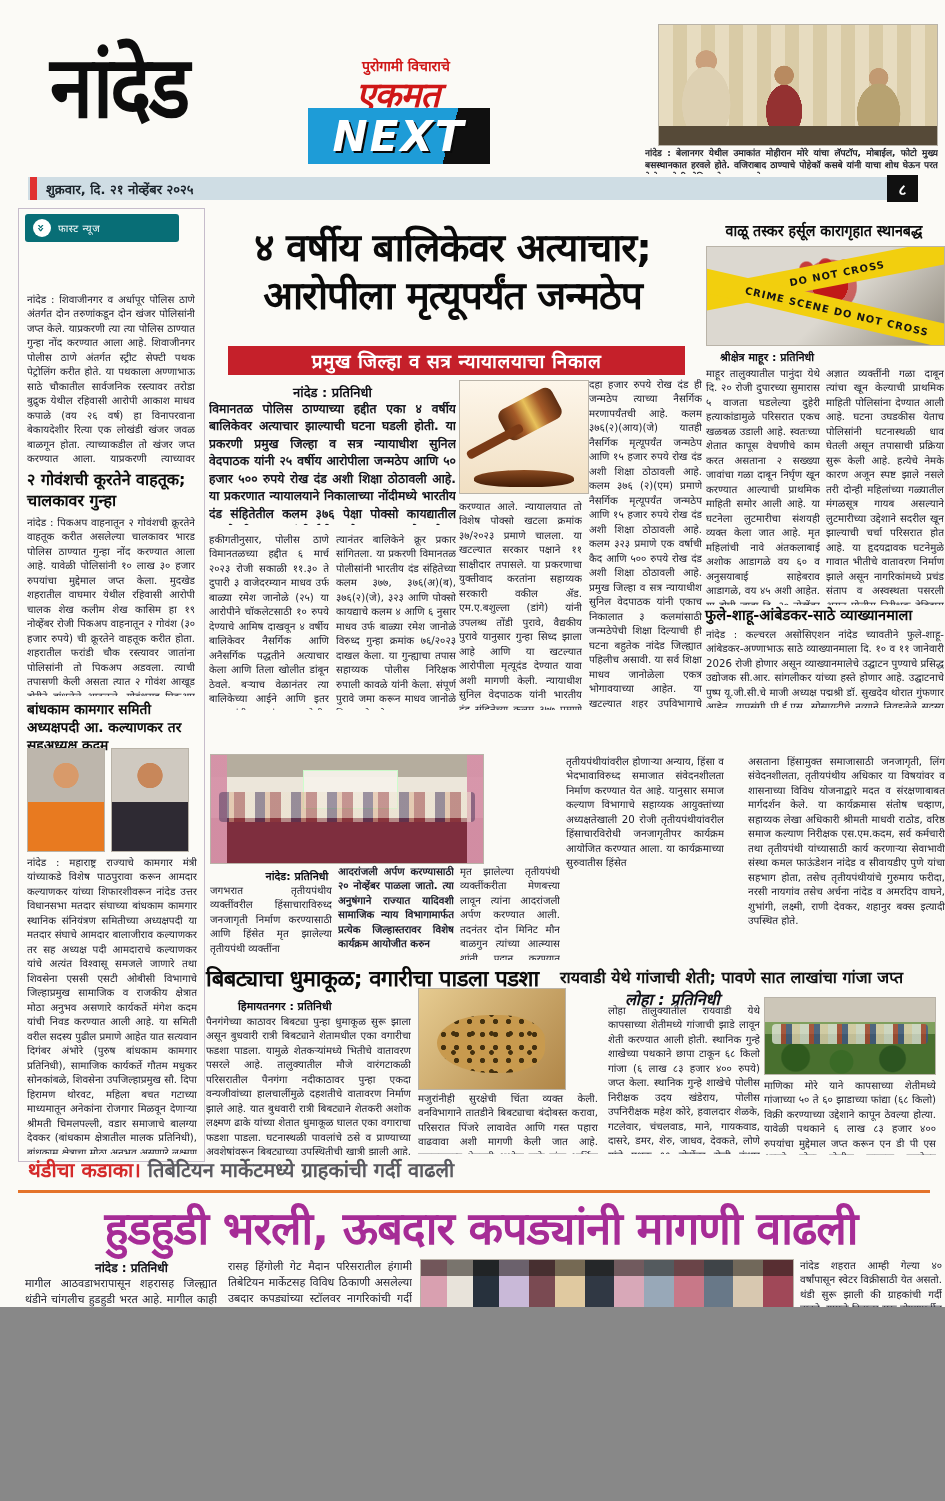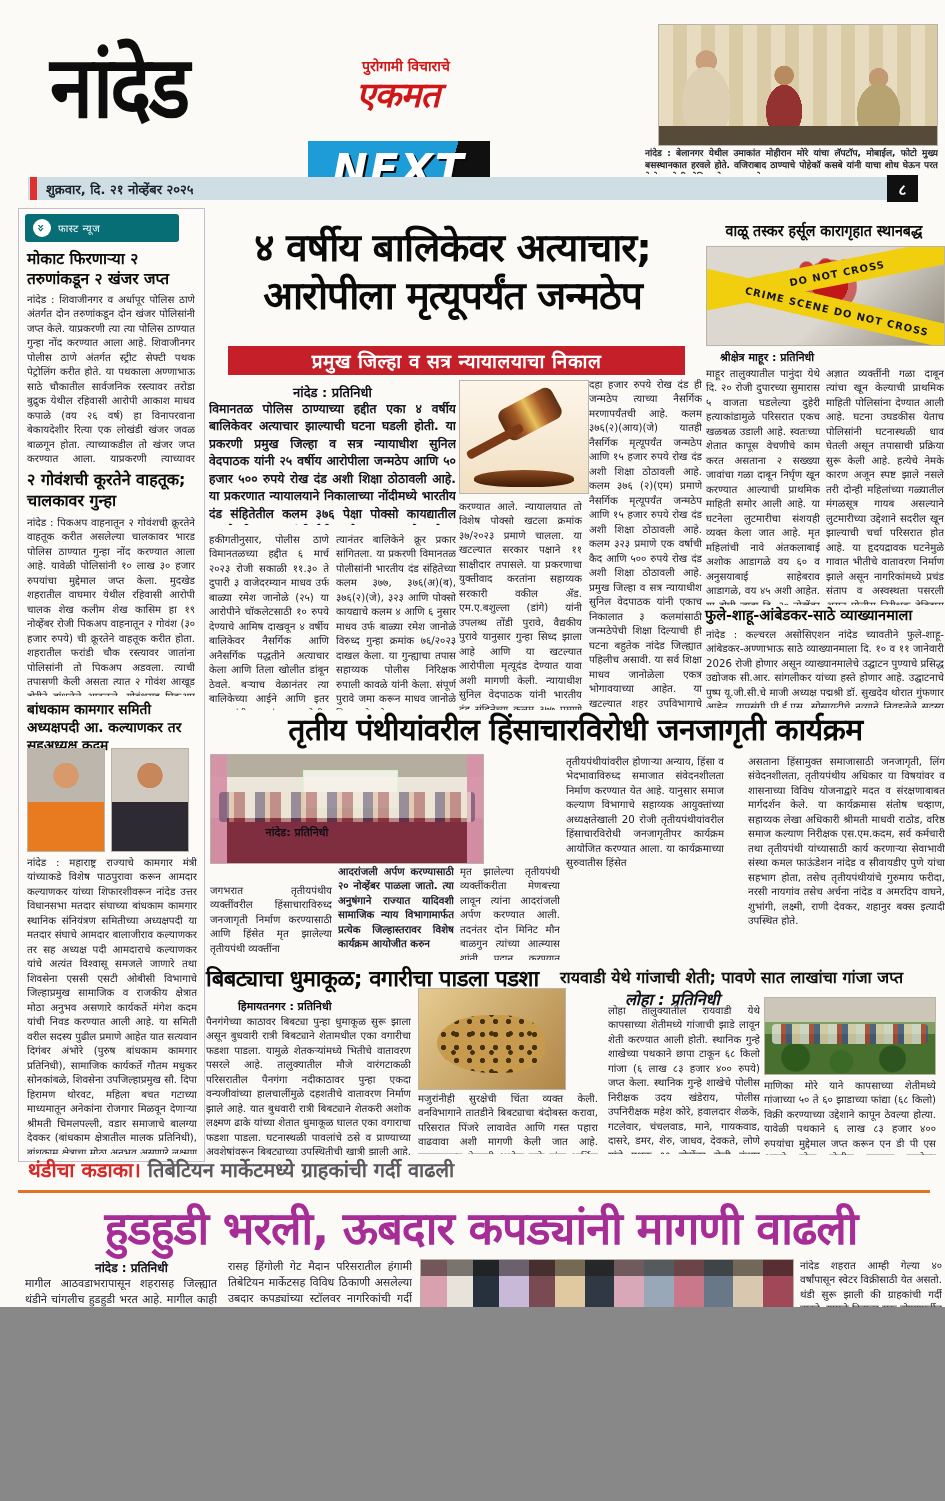--- a/index.html
+++ b/index.html
@@ -7,21 +7,21 @@
         font-family:"DejaVu Sans",sans-serif;color:#1c1c2b;overflow:hidden;}
   .abs{position:absolute;}
   .condense{transform:scaleX(.9);transform-origin:left center;}
   .condense-c{transform:scaleX(.92);transform-origin:center center;}
 
   
   .m-city{left:50px;top:40px;font-size:86px;font-weight:bold;color:#0d0d0d;letter-spacing:-3px;line-height:1.1;}
   .m-tag{left:362px;top:56px;font-size:14px;font-weight:bold;color:#cf1717;}
   .m-brand{left:356px;top:70px;font-size:35px;font-weight:bold;font-style:italic;color:#cf1717;letter-spacing:-1px;}
   .m-next{left:308px;top:108px;width:182px;height:56px;background:linear-gradient(106deg,#1e9cd7 76%,#101010 76%);
-          display:flex;align-items:center;justify-content:center;margin-top:33px;}
+          display:flex;align-items:center;justify-content:center;}
   .m-next span{color:#fff;font-weight:bold;font-style:italic;font-size:42px;letter-spacing:2px;text-shadow:2px 2px 0 #0a0a0a;}
   .date-strip{left:28px;top:177px;width:890px;height:23px;background:#cfdde4;}
   .date-accent{left:30px;top:177px;width:7px;height:23px;background:#e03131;}
   .date-text{left:46px;top:180px;font-size:13px;font-weight:bold;color:#19222a;}
   .pagenum{left:887px;top:175px;width:31px;height:27px;background:#101010;color:#fff;font-size:15px;font-weight:bold;
            display:flex;align-items:center;justify-content:center;}
 
   
   .photo{position:absolute;overflow:hidden;background:#ccc;border:1px solid #b9b3a8;}
   .ph-police{background:
@@ -132,21 +132,20 @@
   <div class="abs date-strip"></div>
   <div class="abs date-accent"></div>
   <div class="abs date-text">शुक्रवार, दि. २१ नोव्हेंबर २०२५</div>
   <div class="abs pagenum">८</div>
 
   <div class="abs leftbox"></div>
   <div class="abs fastnews">
     <span class="ico">»</span>
     <span class="lbl">फास्ट न्यूज</span>
   </div>
-  <div class="abs lhead" style="left:27px;top:249px;width:168px;font-size:15.5px;">मोकाट फिरणाऱ्या २ तरुणांकडून २ खंजर जप्त</div>
   <div class="abs body-txt" style="left:27px;top:293px;width:168px;height:172px;">नांदेड : शिवाजीनगर व अर्धापूर पोलिस ठाणे अंतर्गत दोन तरुणांकडून दोन खंजर पोलिसांनी जप्त केले. याप्रकरणी त्या त्या पोलिस ठाण्यात गुन्हा नोंद करण्यात आला आहे. शिवाजीनगर पोलीस ठाणे अंतर्गत स्ट्रीट सेफ्टी पथक पेट्रोलिंग करीत होते. या पथकाला अण्णाभाऊ साठे चौकातील सार्वजनिक रस्त्यावर तरोडा बुद्रुक येथील रहिवासी आरोपी आकाश माधव कपाळे (वय २६ वर्ष) हा विनापरवाना बेकायदेशीर रित्या एक लोखंडी खंजर जवळ बाळगून होता. त्याच्याकडील तो खंजर जप्त करण्यात आला. याप्रकरणी त्याच्यावर शिवाजीनगर पोलिस ठाण्यात गुन्हा नोंद झाला आहे. दरम्यान, अर्धापूर पोलीस ठाणे अंतर्गत शहरातील तलाव कट्टा पाणी टाकी समोर आजोबी नगर येथील रहिवासी आरोपी युवराज सुनील पवार (वय १९ वर्ष) हा विनापरवाना बेकायदेशीर रित्या एक लोखंडी खंजर बाळगून होता.</div>
 
   <div class="abs lhead" style="left:27px;top:470px;width:168px;font-size:16px;">२ गोवंशची कूरतेने वाहतूक; चालकावर गुन्हा</div>
   <div class="abs body-txt" style="left:27px;top:516px;width:168px;height:180px;">नांदेड : पिकअप वाहनातून २ गोवंशची क्रूरतेने वाहतूक करीत असलेल्या चालकावर भारड पोलिस ठाण्यात गुन्हा नोंद करण्यात आला आहे. यावेळी पोलिसांनी १० लाख ३० हजार रुपयांचा मुद्देमाल जप्त केला. मुदखेड शहरातील वाघमार येथील रहिवासी आरोपी चालक शेख कलीम शेख कासिम हा १९ नोव्हेंबर रोजी पिकअप वाहनातून २ गोवंश (३० हजार रुपये) ची क्रूरतेने वाहतूक करीत होता. शहरातील फरांडी चौक रस्त्यावर जातांना पोलिसांनी तो पिकअप अडवला. त्याची तपासणी केली असता त्यात २ गोवंश आखूड दोरीने बांधलेले आढळले. गोवंशसह पिकअप वाहन असा एकूण १० लाख ३० हजार रुपयांचा मुद्देमाल जप्त करण्यात आला. याप्रकरणी भारड पोलीस ठाण्यात उपरोक्त आरोपीविरुद्ध गुन्हा नोंद केला असून पुढील तपास हवालदार कारंजकर करीत आहेत.</div>
 
   <div class="abs lhead" style="left:27px;top:701px;width:170px;font-size:13.8px;">बांधकाम कामगार समिती अध्यक्षपदी आ. कल्याणकर तर सहअध्यक्ष कदम</div>
   <div class="abs body-txt" style="left:27px;top:746px;width:170px;height:408px;">
     <span class="portrait pt1"></span>
     <span class="portrait pt2"></span>
     <span>नांदेड : महाराष्ट्र राज्याचे कामगार मंत्री यांच्याकडे विशेष पाठपुरावा करून आमदार कल्याणकर यांच्या शिफारशीवरून नांदेड उत्तर विधानसभा मतदार संघाच्या बांधकाम कामगार स्थानिक संनियंत्रण समितीच्या अध्यक्षपदी या मतदार संघाचे आमदार बालाजीराव कल्याणकर तर सह अध्यक्ष पदी आमदाराचे कल्याणकर यांचे अत्यंत विश्वासू समजले जाणारे तथा शिवसेना एससी एसटी ओबीसी विभागाचे जिल्हाप्रमुख सामाजिक व राजकीय क्षेत्रात मोठा अनुभव असणारे कार्यकर्ते मंगेश कदम यांची निवड करण्यात आली आहे. या समिती वरील सदस्य पुढील प्रमाणे आहेत यात सत्यवान दिगंबर अंभोरे (पुरुष बांधकाम कामगार प्रतिनिधी), सामाजिक कार्यकर्ते गौतम मधुकर सोनकांबळे, शिवसेना उपजिल्हाप्रमुख सौ. दिपा हिरामण थोरवट, महिला बचत गटाच्या माध्यमातून अनेकांना रोजगार मिळवून देणाऱ्या श्रीमती चिमलपल्ली, वडार समाजाचे बालग्या देवकर (बांधकाम क्षेत्रातील मालक प्रतिनिधी), बांधकाम क्षेत्राचा मोठा अनुभव असणारे लक्ष्मण गोविंदराव इंगोले (बांधकाम क्षेत्रातील अभियंता) यांचा समावेश आहे. सहायक कामगार आयुक्त हे सदस्य सचिव म्हणून काम पाहतील. बांधकाम कामगार घटक केंद्रबिंदू ठेवून काम केले जाईल असे मनोगत आ. बालाजी कल्याणकर यांनी व्यक्त केले.</span>
@@ -175,26 +174,25 @@
     <div class="tape tape2">DO NOT CROSS</div>
     <div class="tape tape1">CRIME SCENE DO NOT CROSS</div>
   </div>
   <div class="abs byline" style="left:708px;top:349px;font-size:11px;margin-left:12px;">श्रीक्षेत्र माहूर : प्रतिनिधी</div>
   <div class="abs body-txt" style="left:706px;top:367px;width:114px;height:238px;">माहूर तालुक्यातील पानुंदा येथे दि. २० रोजी दुपारच्या सुमारास ५ वाजता घडलेल्या दुहेरी हत्याकांडामुळे परिसरात एकच खळबळ उडाली आहे. स्वतःच्या शेतात कापूस वेचणीचे काम करत असताना २ सख्ख्या जावांचा गळा दाबून निर्घृण खून करण्यात आल्याची प्राथमिक माहिती समोर आली आहे. या घटनेला लुटमारीचा संशयही व्यक्त केला जात आहे. मृत महिलांची नावे अंतकलाबाई अशोक आडागळे वय ६० व अनुसयाबाई साहेबराव आडागळे, वय ४५ अशी आहेत. या दोघी जावा दि. २० नोव्हेंबर रोजी कापूस वेचणीसाठी शेतात कामाला गेल्या होत्या. ५ वाजेच्या सुमारास कुणीतरी</div>
   <div class="abs body-txt" style="left:826px;top:367px;width:118px;height:238px;">अज्ञात व्यक्तींनी गळा दाबून त्यांचा खून केल्याची प्राथमिक माहिती पोलिसांना देण्यात आली आहे. घटना उघडकीस येताच पोलिसांनी घटनास्थळी धाव घेतली असून तपासाची प्रक्रिया सुरू केली आहे. हत्येचे नेमके कारण अजून स्पष्ट झाले नसले तरी दोन्ही महिलांच्या गळ्यातील मंगळसूत्र गायब असल्याने लुटमारीच्या उद्देशाने सदरील खून झाल्याची चर्चा परिसरात होत आहे. या हृदयद्रावक घटनेमुळे गावात भीतीचे वातावरण निर्माण झाले असून नागरिकांमध्ये प्रचंड संताप व अस्वस्थता पसरली असून पोलीस निरीक्षक देविदास चोपडे, सहाय्यक पोलीस निरीक्षक शरद घोडके यांनी घटनास्थळाकडे धाव घेऊन घटनेची नोंद घेतली आहे.</div>
 
   <div class="abs h-lecture">फुले-शाहू-आंबेडकर-साठे व्याख्यानमाला</div>
   <div class="abs body-txt" style="left:706px;top:628px;width:238px;height:80px;">नांदेड : कल्चरल असोसिएशन नांदेड च्यावतीने फुले-शाहू-आंबेडकर-अण्णाभाऊ साठे व्याख्यानमाला दि. १० व ११ जानेवारी 2026 रोजी होणार असून व्याख्यानमालेचे उद्घाटन पुण्याचे प्रसिद्ध उद्योजक सी.आर. सांगलीकर यांच्या हस्ते होणार आहे. उद्घाटनाचे पुष्प यू.जी.सी.चे माजी अध्यक्ष पद्मश्री डॉ. सुखदेव थोरात गुंफणार आहेत. याप्रसंगी पी.ई.एस. सोसायटीचे नव्याने निवडलेले सदस्य प्राचार्य डॉ. विठ्ठल खाडे उपस्थित राहणार आहेत.</div>
 
-  <div class="abs h-band">तृतीय पंथीयांवरील हिंसाचारविरोधी जनजागृती कार्यक्रम</div>
   <div class="photo ph-hall" style="left:210px;top:754px;width:272px;height:108px;">
     <div class="hall-banner"></div>
     <div class="hall-crowd"></div>
   </div>
-  <div class="abs byline" style="left:222px;top:824px;width:150px;text-align:center;font-size:11px;">नांदेड: प्रतिनिधी</div>
+  <div class="abs byline" style="left:222px;top:868px;width:150px;text-align:center;font-size:11px;">नांदेड: प्रतिनिधी</div>
   <div class="abs body-txt" style="left:210px;top:884px;width:122px;height:76px;">जगभरात तृतीयपंथीय व्यक्तींवरील हिंसाचाराविरुध्द जनजागृती निर्माण करण्यासाठी आणि हिंसेत मृत झालेल्या तृतीयपंथी व्यक्तींना</div>
   <div class="abs body-txt" style="left:338px;top:865px;width:116px;height:95px;font-weight:bold;">आदरांजली अर्पण करण्यासाठी २० नोव्हेंबर पाळला जातो. त्या अनुषंगाने राज्यात यादिवशी सामाजिक न्याय विभागामार्फत प्रत्येक जिल्हास्तरावर विशेष कार्यक्रम आयोजीत करुन</div>
   <div class="abs body-txt" style="left:460px;top:865px;width:100px;height:95px;">मृत झालेल्या तृतीयपंथी व्यक्तींकरीता मेणबत्त्या लावून त्यांना आदरांजली अर्पण करण्यात आली. तदनंतर दोन मिनिट मौन बाळगुन त्यांच्या आत्म्यास शांती प्रदान करण्यात आली. नंतर सहाय्यक आयुक्त शिवानंद मिनगिरे यांनी तृतीयपंथीयांना समाजामध्ये काम करत</div>
   <div class="abs body-txt" style="left:566px;top:755px;width:158px;height:206px;">तृतीयपंथीयांवरील होणाऱ्या अन्याय, हिंसा व भेदभावाविरुध्द समाजात संवेदनशीलता निर्माण करण्यात येत आहे. यानुसार समाज कल्याण विभागाचे सहाय्यक आयुक्तांच्या अध्यक्षतेखाली 20 रोजी तृतीयपंथीयांवरील हिंसाचारविरोधी जनजागृतीपर कार्यक्रम आयोजित करण्यात आला. या कार्यक्रमाच्या सुरुवातीस हिंसेत</div>
   <div class="abs body-txt" style="left:748px;top:755px;width:197px;height:206px;">असताना हिंसामुक्त समाजासाठी जनजागृती, लिंग संवेदनशीलता, तृतीयपंथीय अधिकार या विषयांवर व शासनाच्या विविध योजनाद्वारे मदत व संरक्षणाबाबत मार्गदर्शन केले. या कार्यक्रमास संतोष चव्हाण, सहाय्यक लेखा अधिकारी श्रीमती माधवी राठोड, वरिष्ठ समाज कल्याण निरीक्षक एस.एम.कदम, सर्व कर्मचारी तथा तृतीयपंथी यांच्यासाठी कार्य करणाऱ्या सेवाभावी संस्था कमल फाऊंडेशन नांदेड व सीवायडीए पुणे यांचा सहभाग होता, तसेच तृतीयपंथीयांचे गुरुमाय फरीदा, नरसी नायगांव तसेच अर्चना नांदेड व अमरदिप वाघने, शुभांगी, लक्ष्मी, राणी देवकर, शहानुर बक्स इत्यादी उपस्थित होते.</div>
 
   <div class="abs h-leopard">बिबट्याचा धुमाकूळ; वगारीचा पाडला पडशा</div>
   <div class="abs byline" style="left:238px;top:998px;font-size:11px;">हिमायतनगर : प्रतिनिधी</div>
   <div class="abs body-txt" style="left:206px;top:1015px;width:205px;height:140px;">पैनगंगेच्या काठावर बिबट्या पुन्हा धुमाकूळ सुरू झाला असून बुधवारी रात्री बिबट्याने शेतामधील एका वगारीचा फडशा पाडला. यामुळे शेतकऱ्यांमध्ये भितीचे वातावरण पसरले आहे. तालुक्यातील मौजे वारंगटाकळी परिसरातील पैनगंगा नदीकाठावर पुन्हा एकदा वन्यजीवांच्या हालचालींमुळे दहशतीचे वातावरण निर्माण झाले आहे. यात बुधवारी रात्री बिबट्याने शेतकरी अशोक लक्ष्मण ढाके यांच्या शेतात धुमाकूळ घालत एका वगाराचा फडशा पाडला. घटनास्थळी पावलांचे ठसे व प्राण्याच्या अवशेषांवरून बिबट्याच्या उपस्थितीची खात्री झाली आहे. यामुळे शेतकरी, गावकऱ्यांमध्ये भितीचे वातावरण निर्माण झाले आहे. दरम्यान, वारंग टाकळी आणि आसपासच्या शेतात काम करणाऱ्या</div>
   <div class="photo ph-leopard" style="left:418px;top:988px;width:146px;height:100px;">

